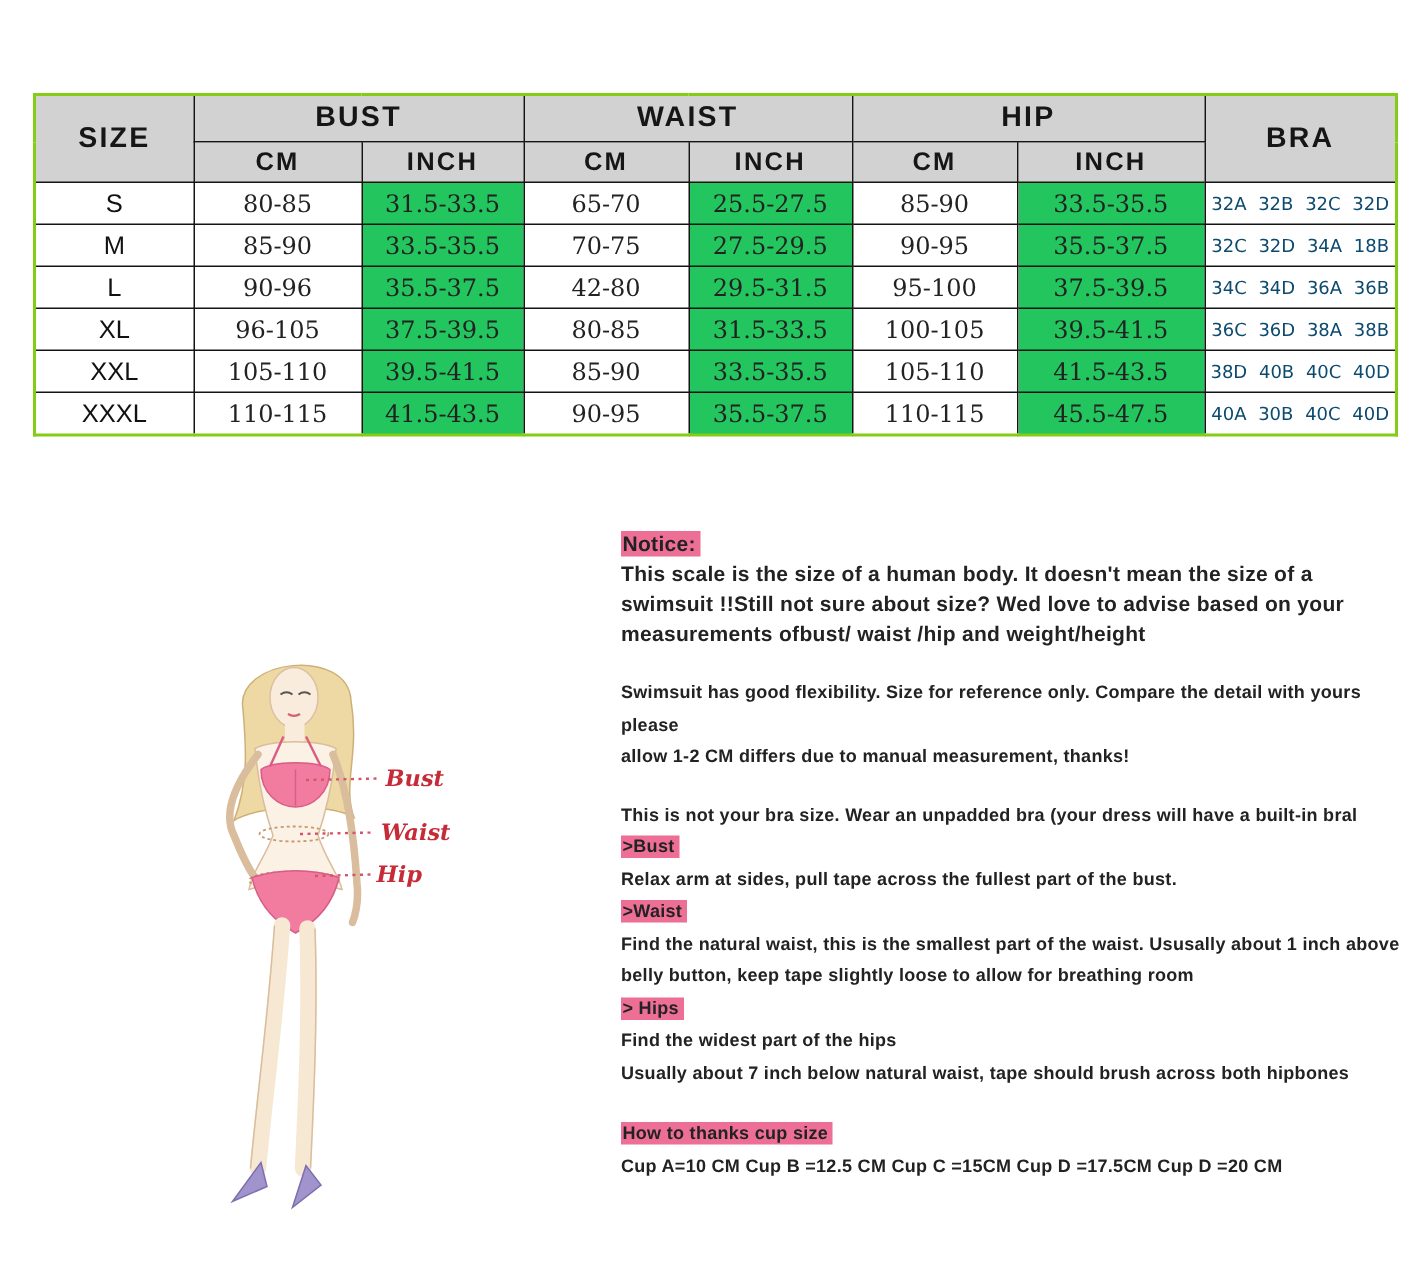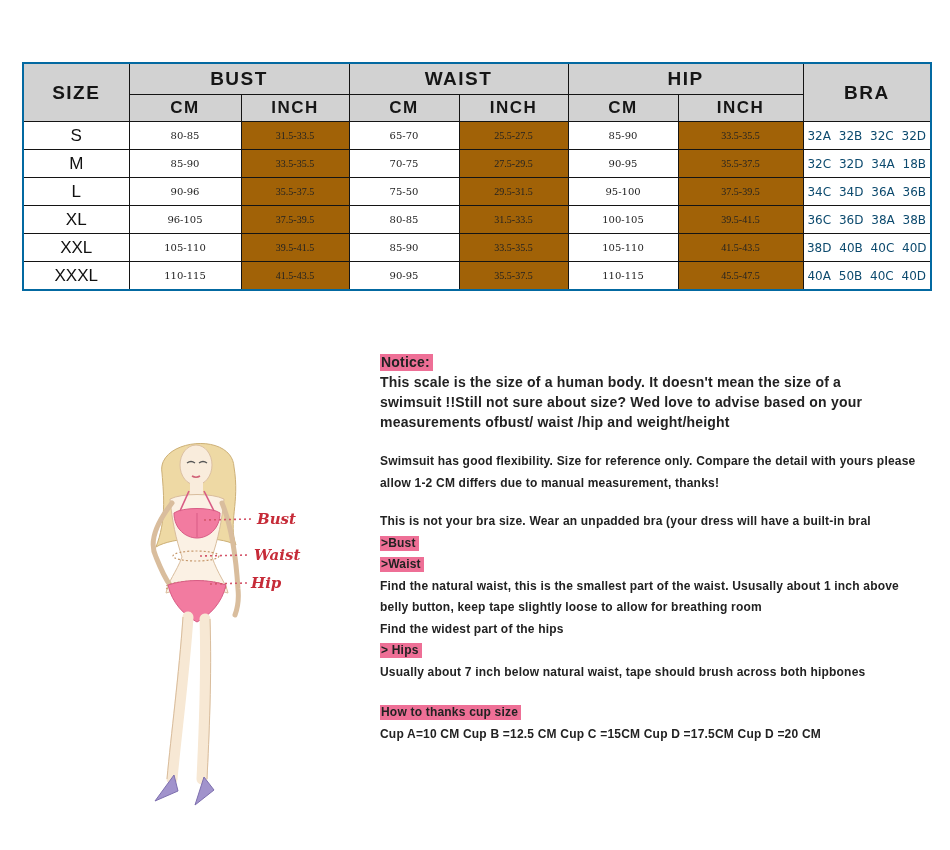--- a/index.html
+++ b/index.html
@@ -4,55 +4,55 @@
 <style>
   html,body{margin:0;padding:0;}
   body{
     width:950px;height:850px;background:#ffffff;position:relative;
     font-family:"Liberation Sans",sans-serif;color:#1c1c1c;overflow:hidden;
   }
   
   .table-wrap{position:absolute;left:22px;top:62px;}
   table.size-chart{
     border-collapse:collapse;table-layout:fixed;width:908px;
-    border:2px solid #0369a1;
+    border:2px solid #84cc16;
   }
   table.size-chart th,table.size-chart td{
     border:1px solid #141414;text-align:center;vertical-align:middle;
     white-space:nowrap;overflow:hidden;padding:0;
   }
   table.size-chart th{
     background:#d2d2d2;font-family:"Liberation Sans",sans-serif;
     font-weight:600;color:#161616;
   }
   tr.h1 th{font-size:19px;height:30px;letter-spacing:1.5px;}
   tr.h2 th{font-size:17px;height:26px;letter-spacing:1.5px;}
   th.size-h{font-size:19px;letter-spacing:1px;}
   td{height:27px;}
   td.size{font-family:"Liberation Sans",sans-serif;font-size:17px;font-weight:500;color:#111;}
-  td.num{font-family:"DejaVu Serif","Liberation Serif",serif;font-size:10px;color:#222;}
-  td.inch{background:#a16207;font-family:Liberation Serif, serif;}
+  td.num{font-family:"DejaVu Serif","Liberation Serif",serif;font-size:16px;color:#222;}
+  td.inch{background:#22c55e;}
   td.bra{font-family:"DejaVu Sans",sans-serif;font-size:12px;color:#0c4a6e;word-spacing:4px;}
   
   .figure{position:absolute;left:100px;top:425px;width:260px;height:395px;}
   .fig-label{
     font-family:"DejaVu Serif","Liberation Serif",serif;
     font-style:italic;font-weight:bold;font-size:15px;fill:#c62b38;
   }
   
   .info{
     position:absolute;left:380px;top:352px;width:558px;
     font-family:"Liberation Sans",sans-serif;font-weight:bold;color:#222;
   }
   .big{font-size:14px;line-height:20px;letter-spacing:0.2px;}
   .small{font-size:12px;line-height:21.5px;letter-spacing:0.2px;}
   .sec-gap{margin-top:17px;}
   .sec-gap-lg{margin-top:19px;}
   mark.hl{background:#ee6f96;color:inherit;padding:0 3px 1px 1px;}
-  .line{display:block;}
+  .line{display:block;margin-left:34px;}
 </style>
 </head>
 <body>
 
 <div class="table-wrap">
   <table class="size-chart">
     <colgroup>
       <col style="width:106px">
         <col style="width:112px">
         <col style="width:108px">
@@ -96,21 +96,21 @@
       <td class="num">70-75</td>
       <td class="num inch">27.5-29.5</td>
       <td class="num">90-95</td>
       <td class="num inch">35.5-37.5</td>
       <td class="bra">32C 32D 34A 18B</td>
     </tr>
     <tr>
       <td class="size">L</td>
       <td class="num">90-96</td>
       <td class="num inch">35.5-37.5</td>
-      <td class="num">75-50</td>
+      <td class="num">42-80</td>
       <td class="num inch">29.5-31.5</td>
       <td class="num">95-100</td>
       <td class="num inch">37.5-39.5</td>
       <td class="bra">34C 34D 36A 36B</td>
     </tr>
     <tr>
       <td class="size">XL</td>
       <td class="num">96-105</td>
       <td class="num inch">37.5-39.5</td>
       <td class="num">80-85</td>
@@ -130,21 +130,21 @@
       <td class="bra">38D 40B 40C 40D</td>
     </tr>
     <tr>
       <td class="size">XXXL</td>
       <td class="num">110-115</td>
       <td class="num inch">41.5-43.5</td>
       <td class="num">90-95</td>
       <td class="num inch">35.5-37.5</td>
       <td class="num">110-115</td>
       <td class="num inch">45.5-47.5</td>
-      <td class="bra">40A 50B 40C 40D</td>
+      <td class="bra">40A 30B 40C 40D</td>
     </tr>
   </tbody>
     </table>
 </div>
 
 <div class="figure">
   <svg width="260" height="395" viewBox="0 0 260 395">
 
     <path d="M62,48 C56,14 132,6 134,42 C140,78 128,98 136,120 C118,110 72,112 56,122 C66,96 64,72 62,48 Z" fill="#eed9a4" stroke="#cdb077" stroke-width="1"></path>
 
@@ -197,25 +197,26 @@
   </div>
 
   <div class="small sec-gap-lg">
     <span class="line">Swimsuit has good flexibility. Size for reference only. Compare the detail with yours please</span>
     <span class="line">allow 1-2 CM differs due to manual measurement, thanks!</span>
   </div>
 
   <div class="small sec-gap">
     <span class="line">This is not your bra size. Wear an unpadded bra (your dress will have a built-in bral</span>
     <span class="line"><mark class="hl">&gt;Bust</mark></span>
+    <span class="line">Relax arm at sides, pull tape across the fullest part of the bust.</span>
     <span class="line"><mark class="hl">&gt;Waist</mark></span>
     <span class="line">Find the natural waist, this is the smallest part of the waist. Ususally about 1 inch above</span>
     <span class="line">belly button, keep tape slightly loose to allow for breathing room</span>
+    <span class="line"><mark class="hl">&gt; Hips</mark></span>
     <span class="line">Find the widest part of the hips</span>
-    <span class="line"><mark class="hl">&gt; Hips</mark></span>
     <span class="line">Usually about 7 inch below natural waist, tape should brush across both hipbones</span>
   </div>
 
   <div class="small sec-gap-lg">
     <span class="line"><mark class="hl">How to thanks cup size</mark></span>
     <span class="line">Cup A=10 CM Cup B =12.5 CM Cup C =15CM Cup D =17.5CM Cup D =20 CM</span>
   </div>
 
 </div>
 

